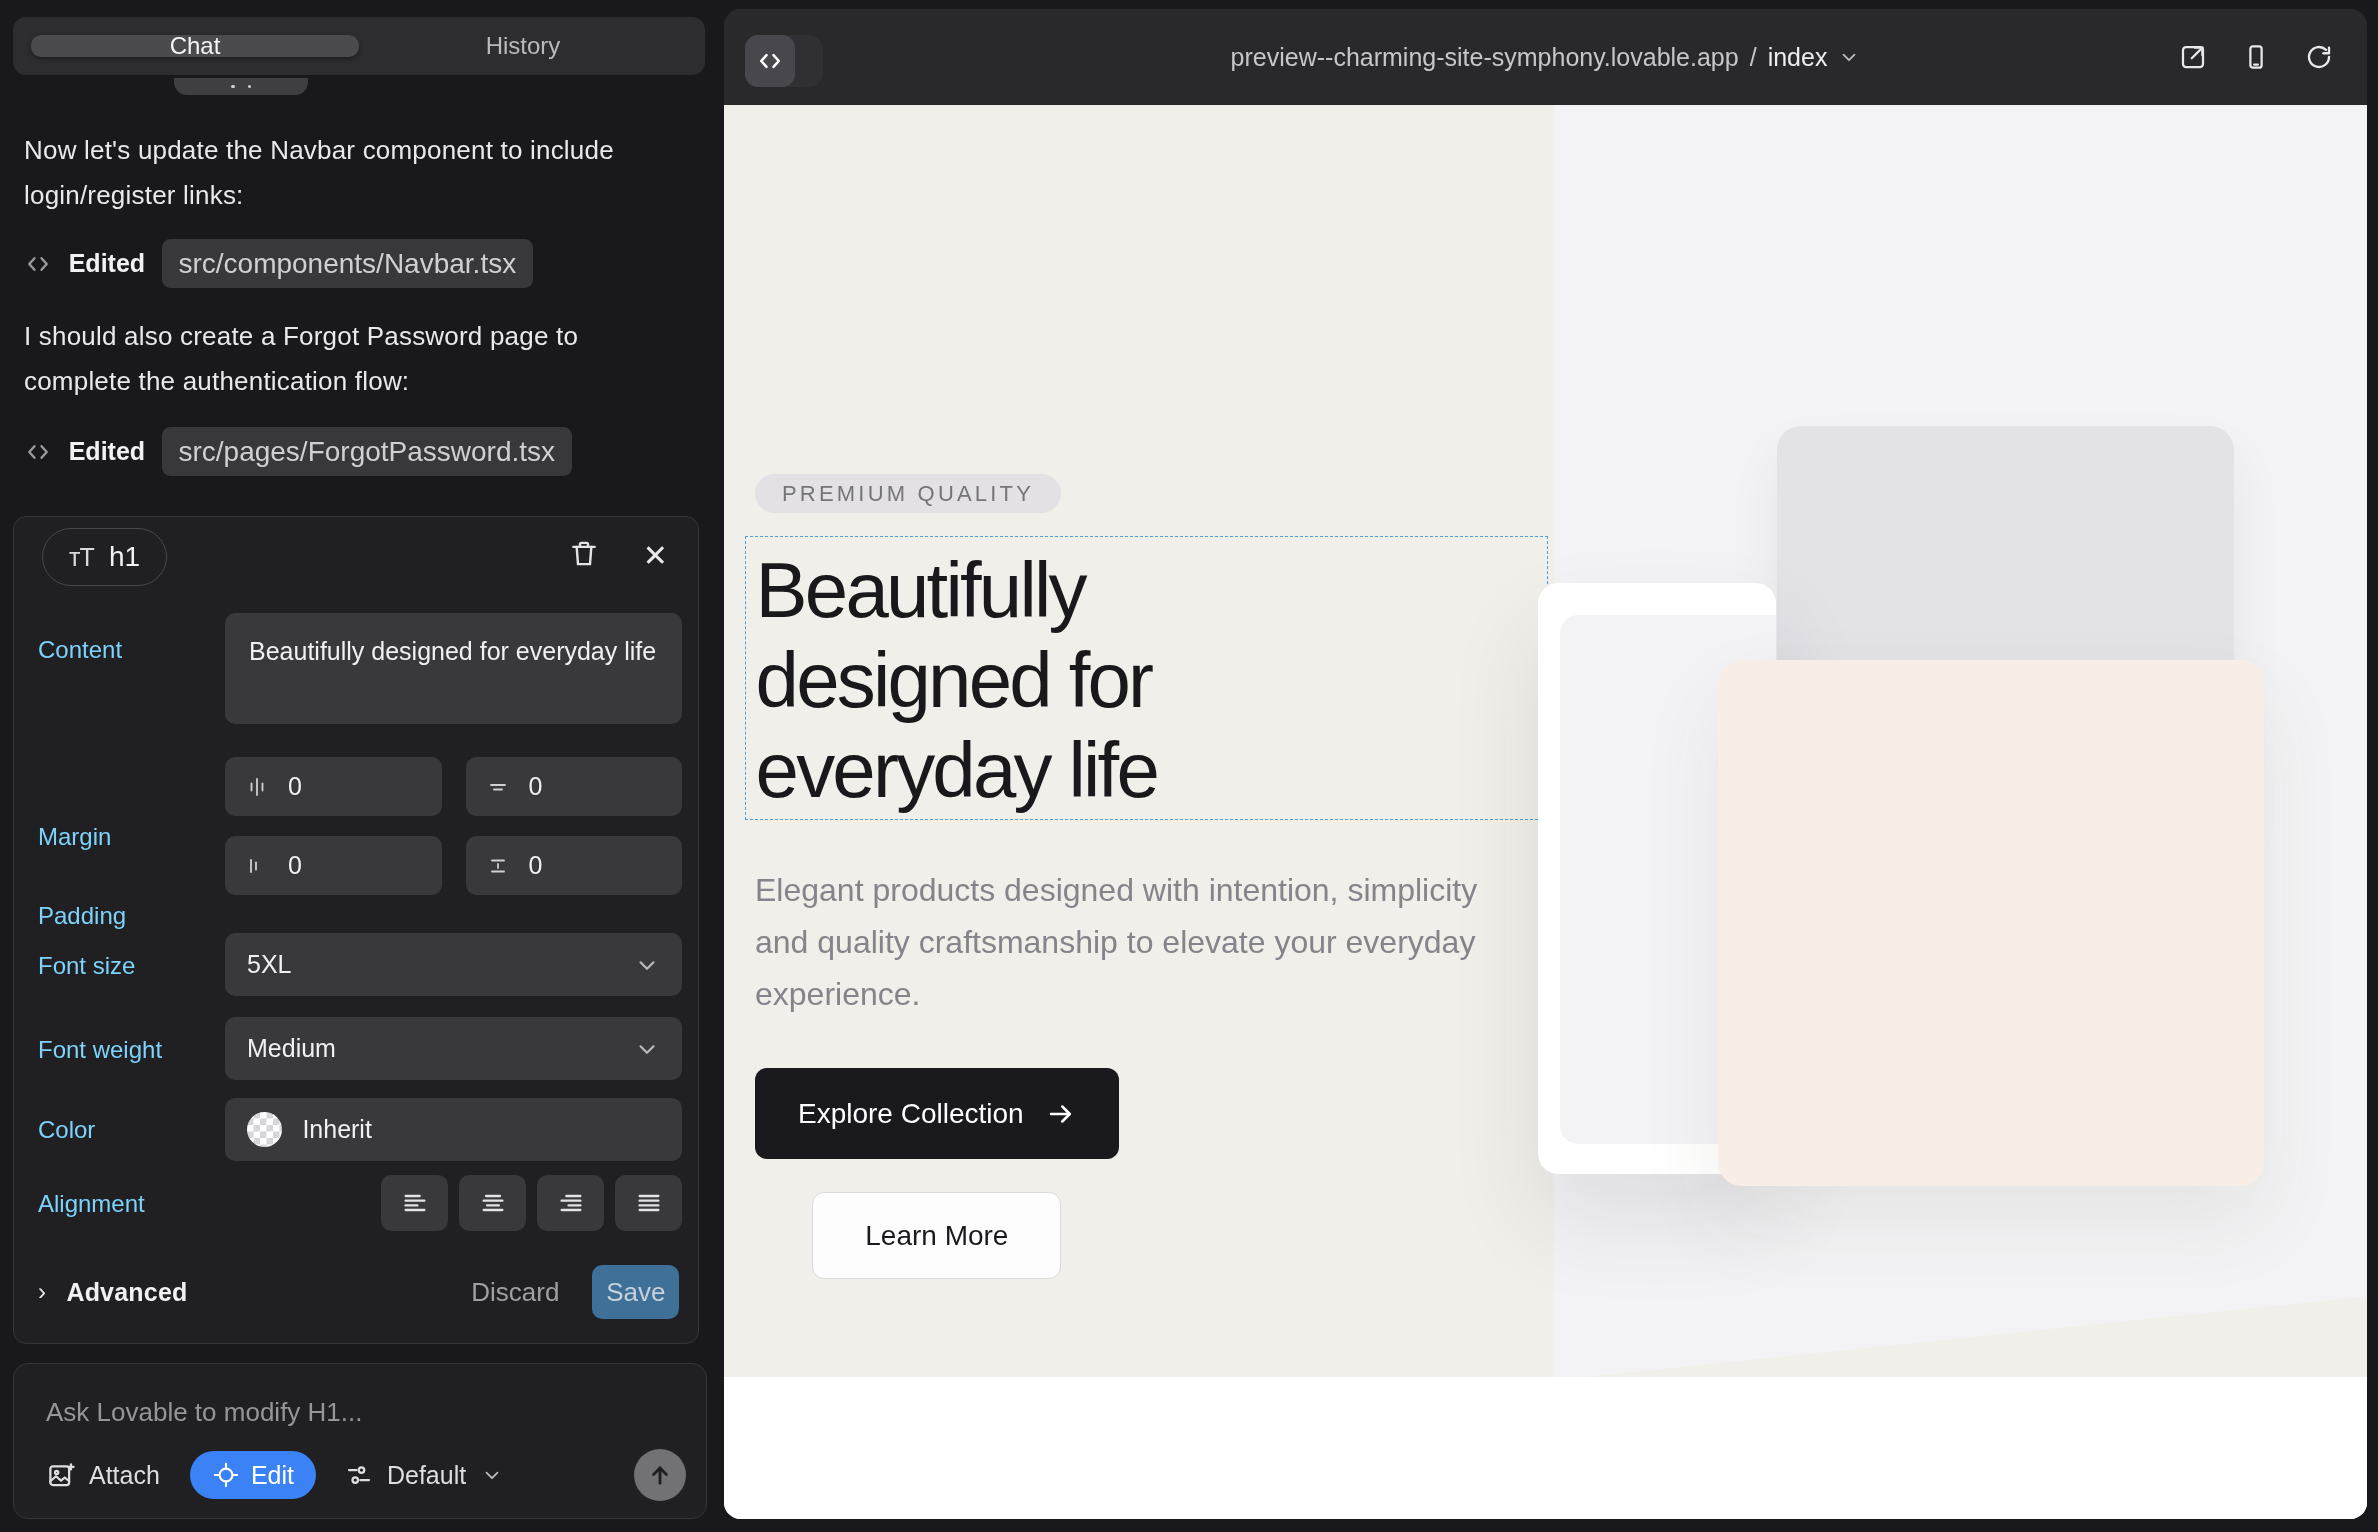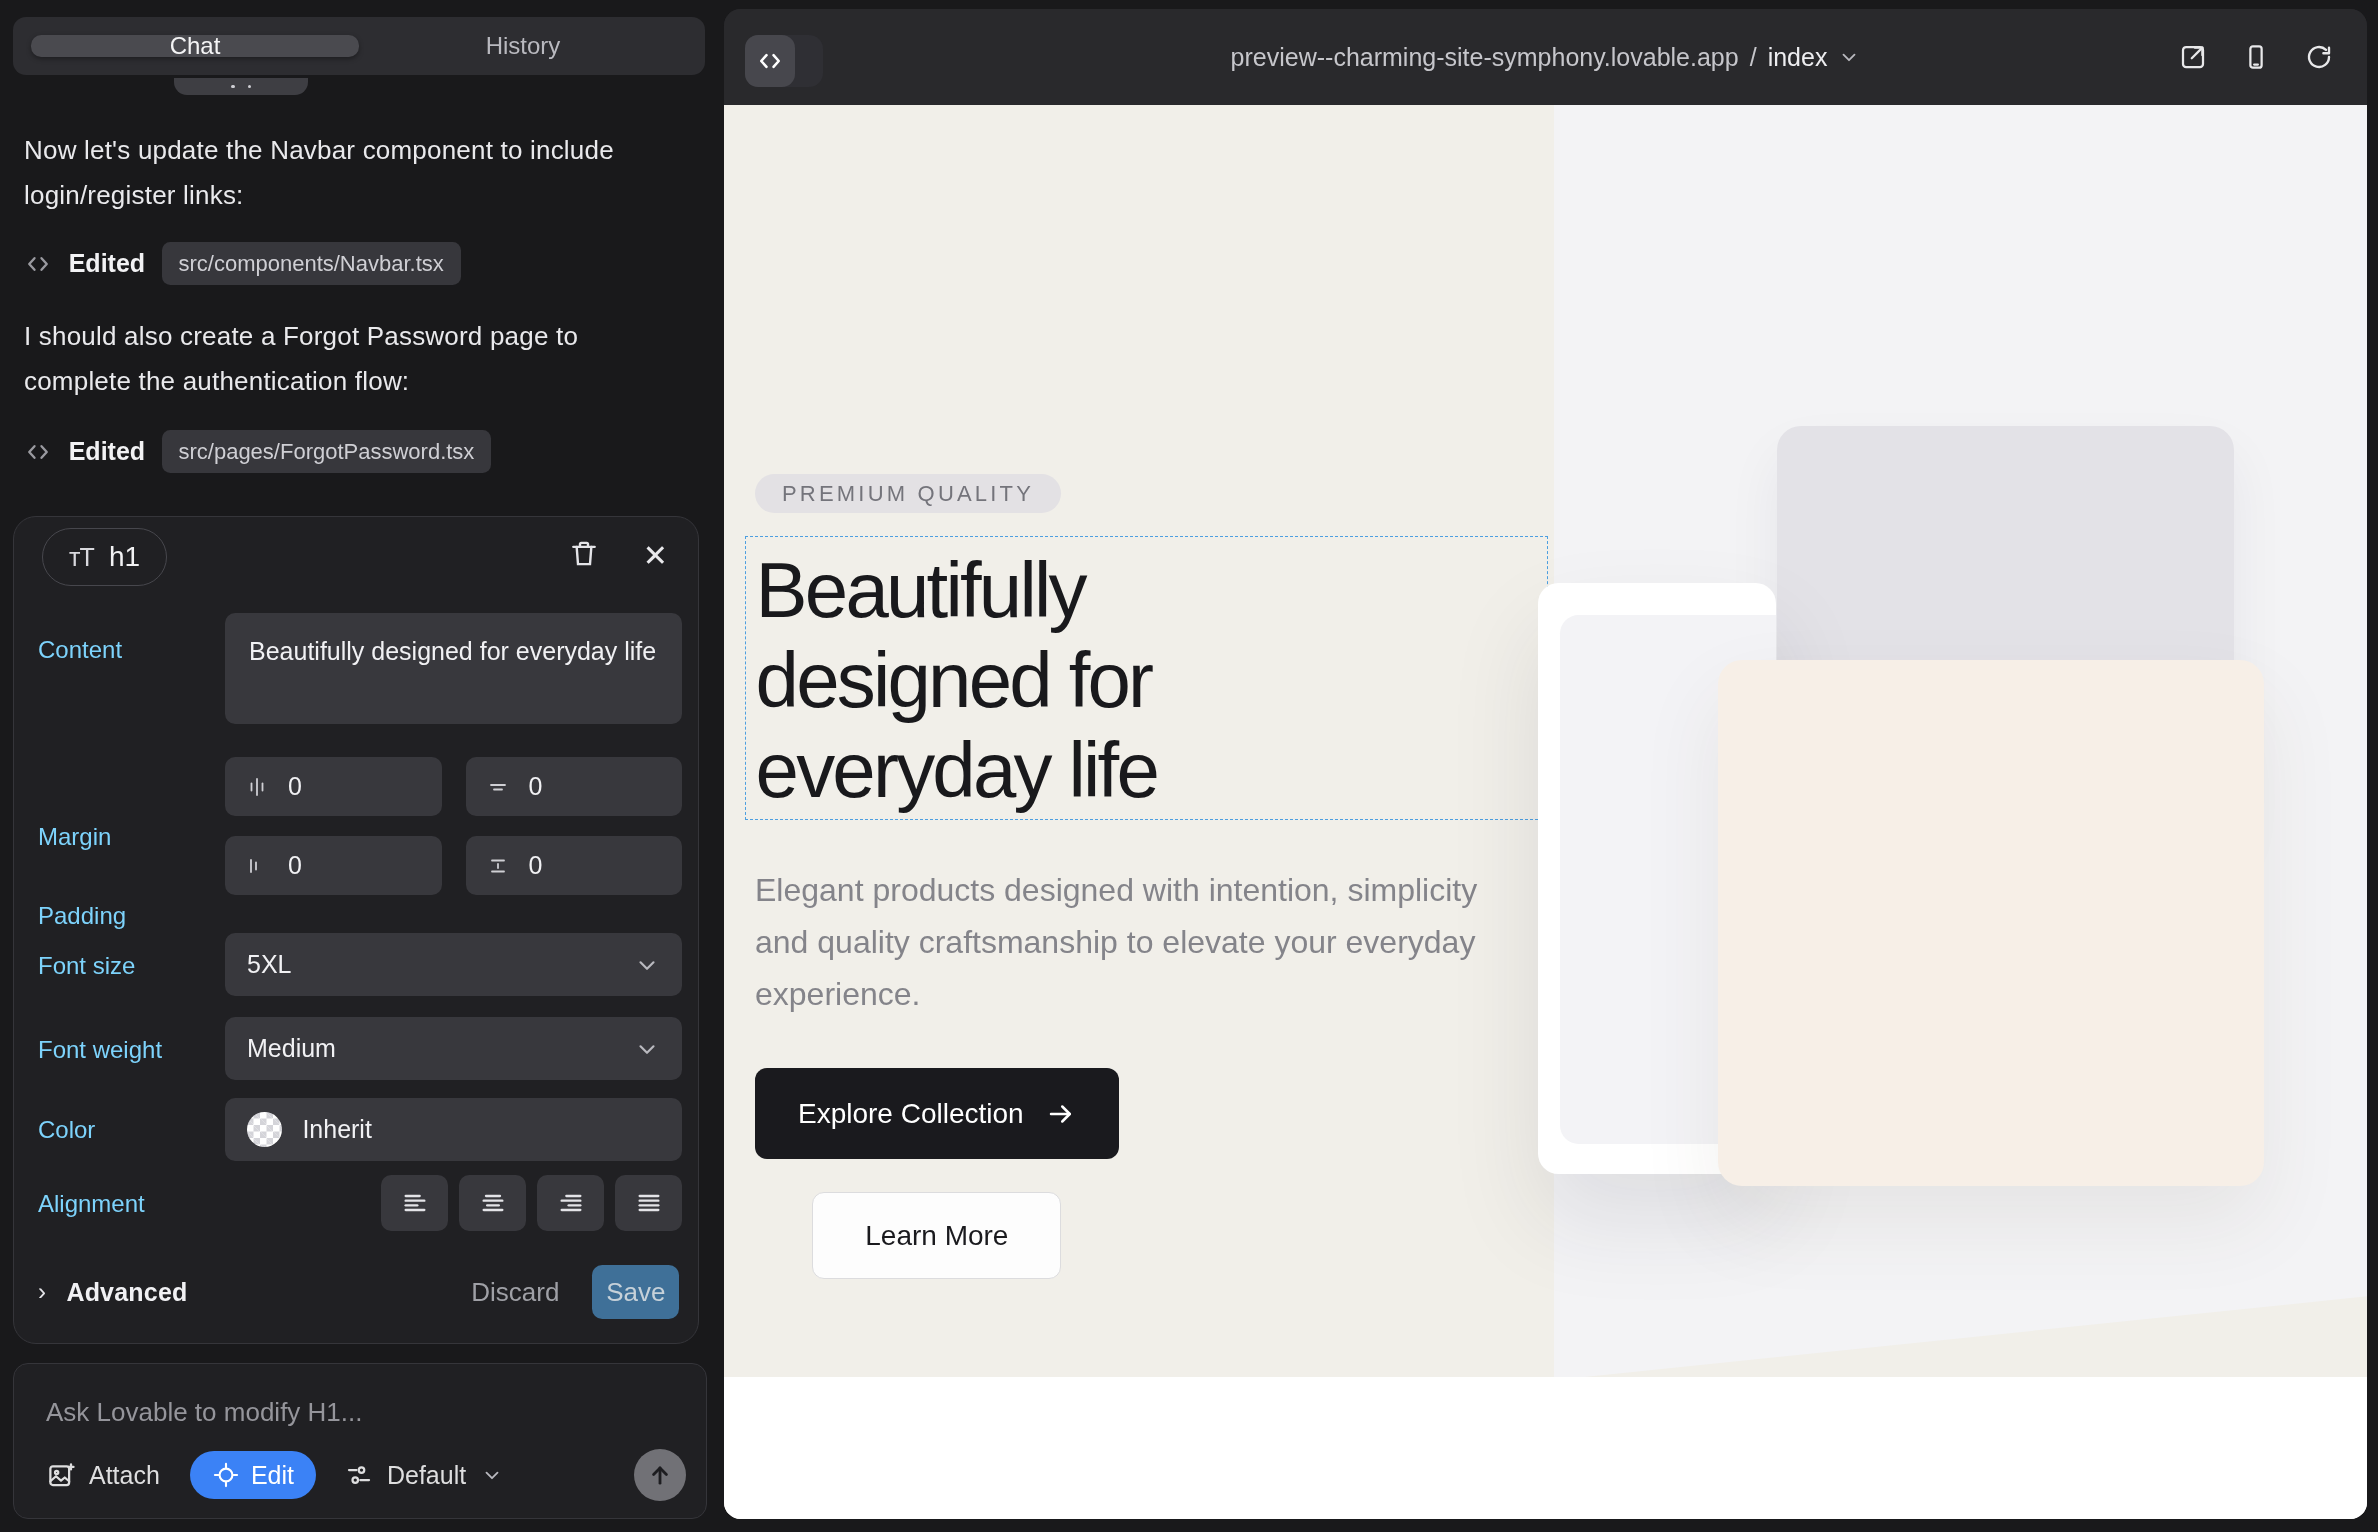--- a/index.html
+++ b/index.html
@@ -38,28 +38,28 @@
   }
   .msg1 { top:128px; }
   .msg2 { top:314px; }
 
   .edit-row { position:absolute; left:24px; height:45px; display:flex; align-items:center; gap:16.7px; }
   .edit-row1 { top:241px; }
   .edit-row2 { top:429px; }
   .code-ic { color:#9a9aa0; }
   .edited-label { font-size:25px; font-weight:700; color:#f2f2f4; }
   .file-badge {
-    background:#37373c; color:#cfcfd4; font-size:22px;
+    background:#37373c; color:#cfcfd4; font-size:28px;
     padding:8.3px 16.7px; border-radius:8.3px; white-space:nowrap;
   }
 
   
   .editor {
     position:absolute; left:13px; top:516px; width:686px; height:828px;
-    background:#202023; border:0.9px solid #35353a; border-radius:23px;
+    background:#202023; border:0.9px solid #35353a; border-radius:13px;
   }
   .tag-pill {
     position:absolute; left:28px; top:11px; height:58px;
     border:0.9px solid #47474d; border-radius:927px;
     display:flex; align-items:center; gap:15px; padding:0 26px;
   }
   .tag-pill .ticon { font-size:25px; color:#d9d9de; letter-spacing:-0.9px; }
   .tag-pill .tname { font-size:28px; color:#f2f2f4; }
   .hdr-ic { position:absolute; top:20.4px; color:#e4e4e8; cursor:default; }
   .trash-ic { right:98px; }

